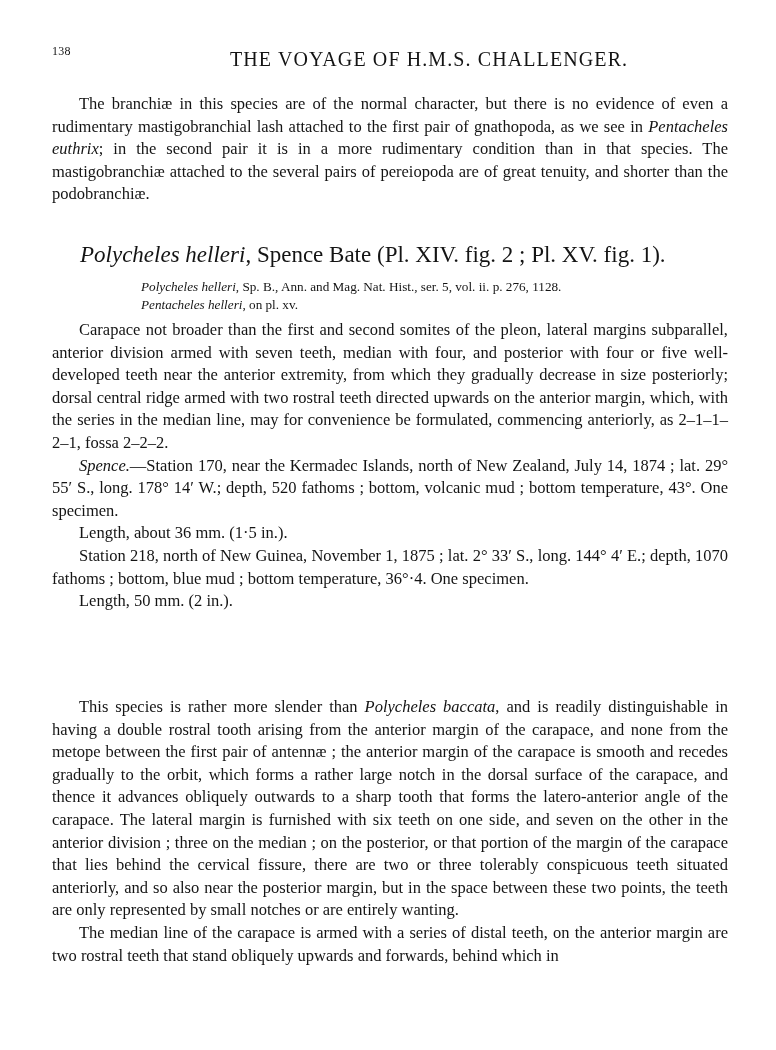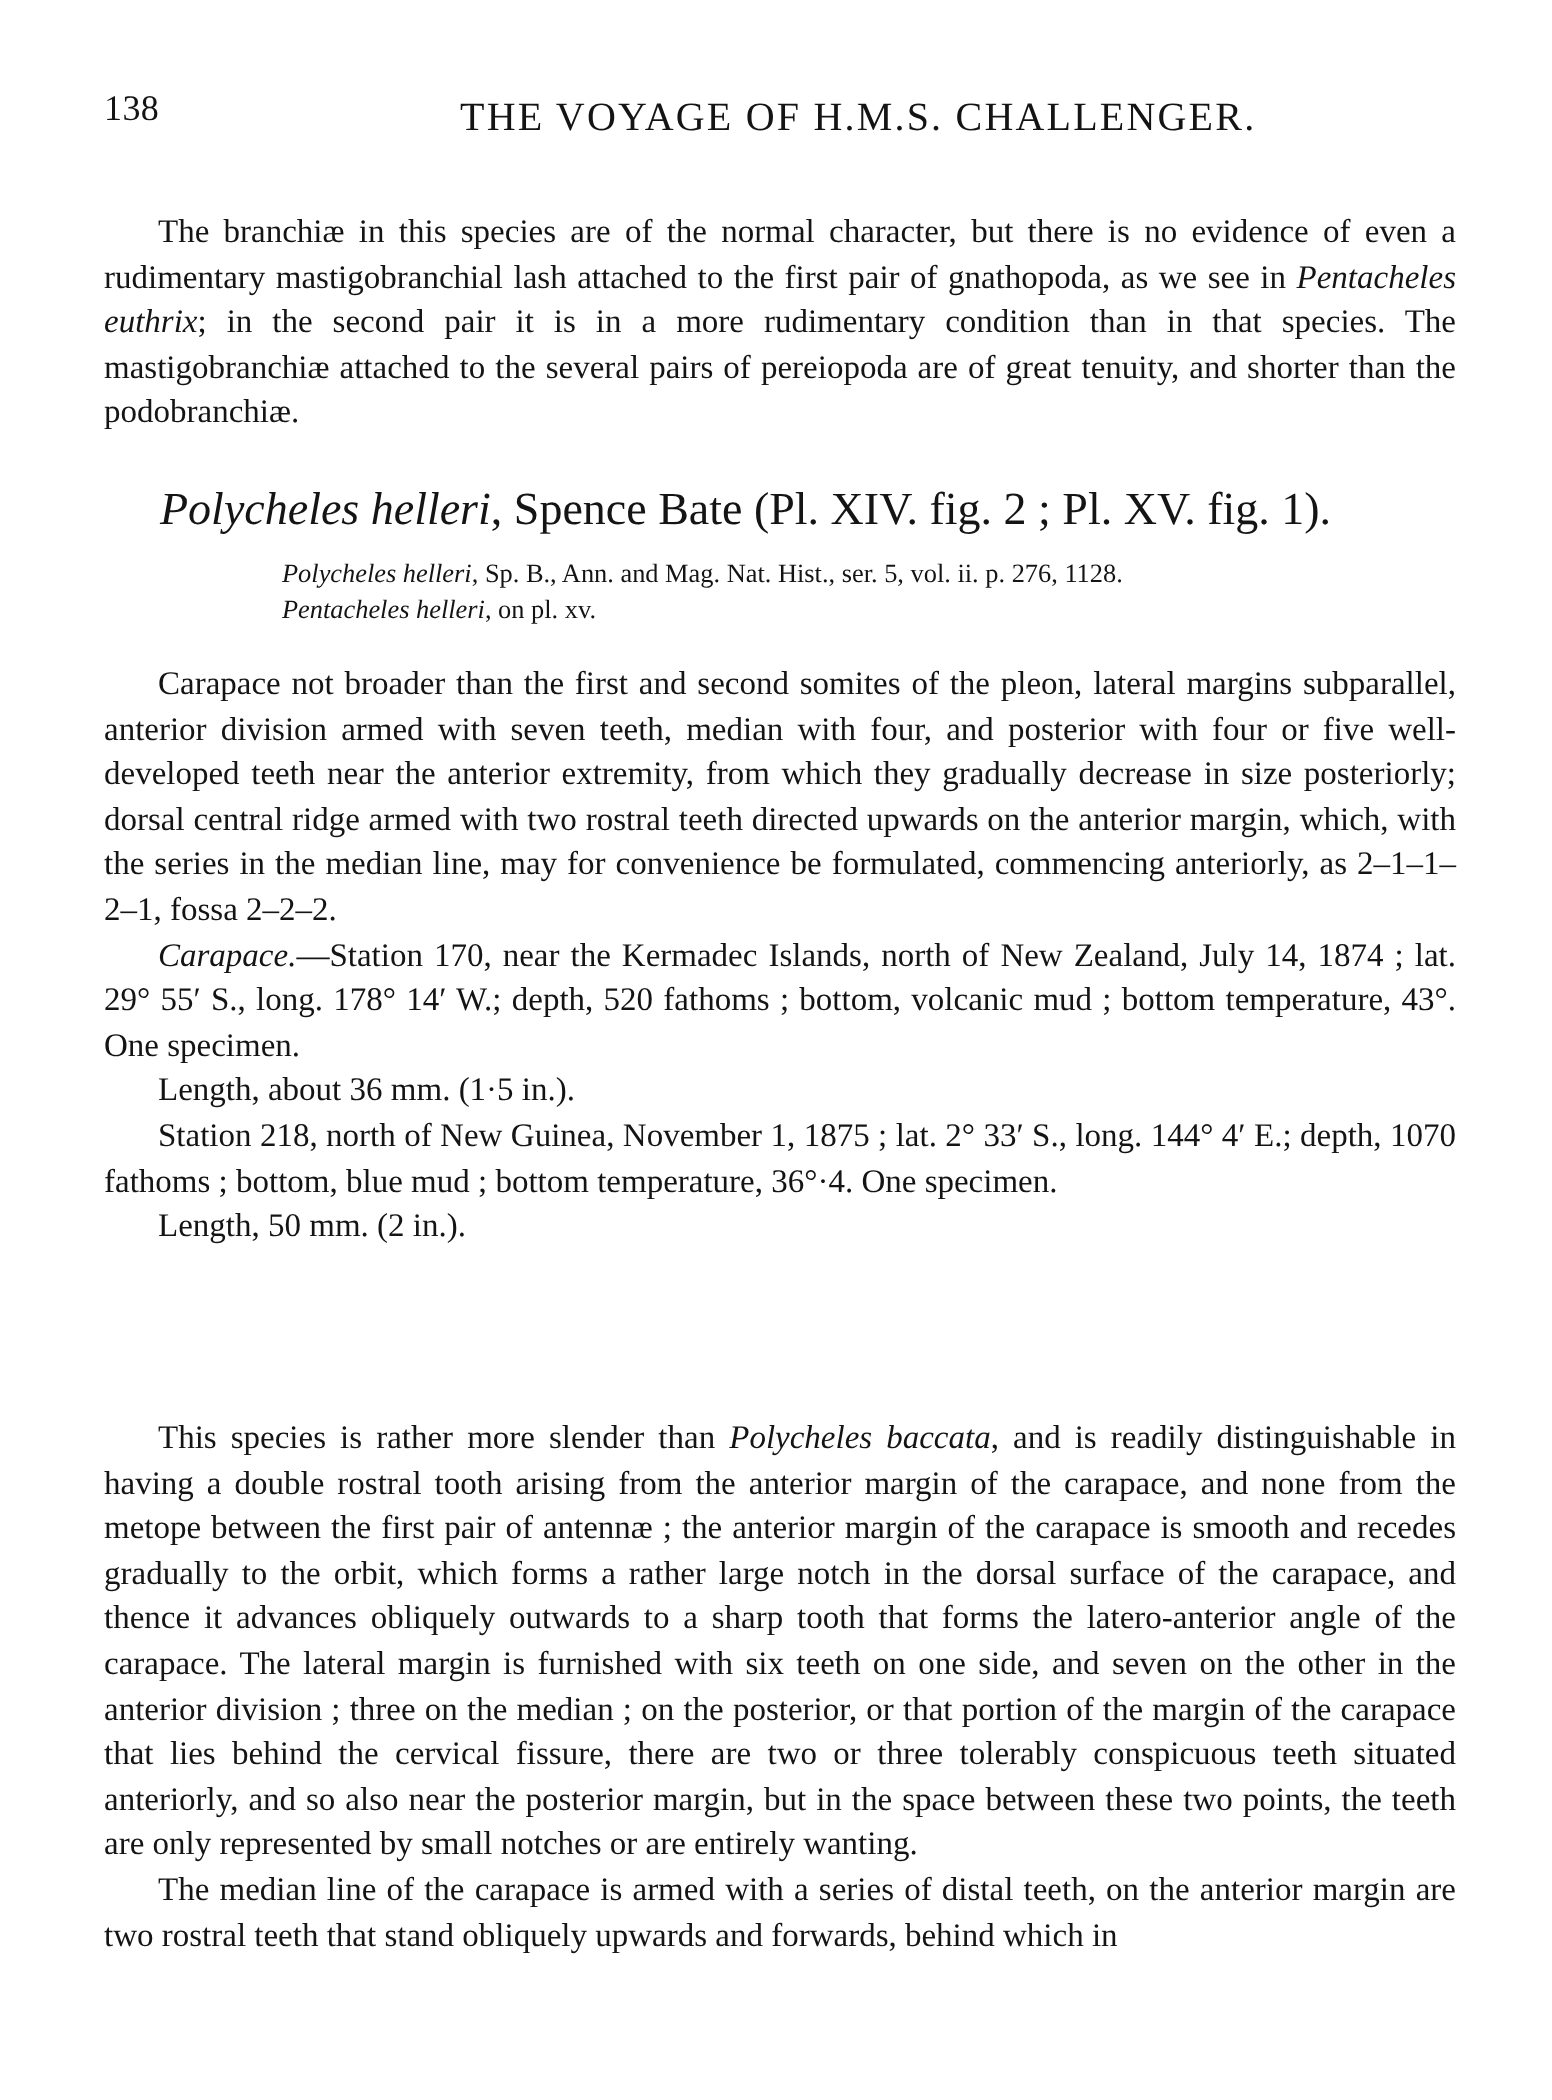--- a/index.html
+++ b/index.html
@@ -26,38 +26,37 @@
     position: absolute;
     top: 44px;
     left: 40px;
     width: 696px;
     height: 22px;
   }
   .page-number {
     position: absolute;
     left: 12px;
     top: 0;
-    font-size: 18px;
+    font-size: 12px;
     letter-spacing: 0.2px;
   }
   .running-title {
     position: absolute;
     left: 190px;
     top: 4px;
     font-size: 20px;
     letter-spacing: 1.1px;
   }
   .block {
     position: absolute;
     left: 52px;
     width: 676px;
     font-size: 16.5px;
     line-height: 22.6px;
     text-align: justify;
-    margin-top: 12px;
   }
   .block p {
     margin: 0;
     text-indent: 27px;
     text-align: justify;
     text-align-last: left;
   }
   .intro { top: 93px; }
   .species-heading {
     position: absolute;
@@ -97,21 +96,21 @@
     <em>Polycheles helleri</em><span>, Spence Bate (Pl. XIV. fig. 2 ; Pl. XV. fig. 1).</span>
   </div>
 
   <div class="synonymy">
     <span class="line"><em>Polycheles helleri</em><span>, Sp. B., Ann. and Mag. Nat. Hist., ser. 5, vol. ii. p. 276, 1128.</span></span>
     <span class="line"><em>Pentacheles helleri</em><span>, on pl. xv.</span></span>
   </div>
 
   <div class="block desc">
     <p>Carapace not broader than the first and second somites of the pleon, lateral margins subparallel, anterior division armed with seven teeth, median with four, and posterior with four or five well-developed teeth near the anterior extremity, from which they gradually decrease in size posteriorly; dorsal central ridge armed with two rostral teeth directed upwards on the anterior margin, which, with the series in the median line, may for convenience be formulated, commencing anteriorly, as 2–1–1–2–1, fossa 2–2–2.</p>
-    <p><em>Carapace.</em><span>—Station 170, near the Kermadec Islands, north of New Zealand, July 14, 1874 ; lat. 29° 55′ S., long. 178° 14′ W.; depth, 520 fathoms ; bottom, volcanic mud ; bottom temperature, 43°.   One specimen.</span></p>
+    <p><em>Spence.</em><span>—Station 170, near the Kermadec Islands, north of New Zealand, July 14, 1874 ; lat. 29° 55′ S., long. 178° 14′ W.; depth, 520 fathoms ; bottom, volcanic mud ; bottom temperature, 43°.   One specimen.</span></p>
     <p>Length, about 36 mm. (1·5 in.).</p>
     <p>Station 218, north of New Guinea, November 1, 1875 ; lat. 2° 33′ S., long. 144° 4′ E.; depth, 1070 fathoms ; bottom, blue mud ; bottom temperature, 36°·4.   One specimen.</p>
     <p>Length, 50 mm. (2 in.).</p>
   </div>
 
   <div class="block remarks">
     <p><span>This species is rather more slender than </span><em>Polycheles baccata</em><span>, and is readily distinguishable in having a double rostral tooth arising from the anterior margin of the carapace, and none from the metope between the first pair of antennæ ; the anterior margin of the carapace is smooth and recedes gradually to the orbit, which forms a rather large notch in the dorsal surface of the carapace, and thence it advances obliquely outwards to a sharp tooth that forms the latero-anterior angle of the carapace.  The lateral margin is furnished with six teeth on one side, and seven on the other in the anterior division ; three on the median ; on the posterior, or that portion of the margin of the carapace that lies behind the cervical fissure, there are two or three tolerably conspicuous teeth situated anteriorly, and so also near the posterior margin, but in the space between these two points, the teeth are only represented by small notches or are entirely wanting.</span></p>
     <p>The median line of the carapace is armed with a series of distal teeth, on the anterior margin are two rostral teeth that stand obliquely upwards and forwards, behind which in</p>
   </div>
 

